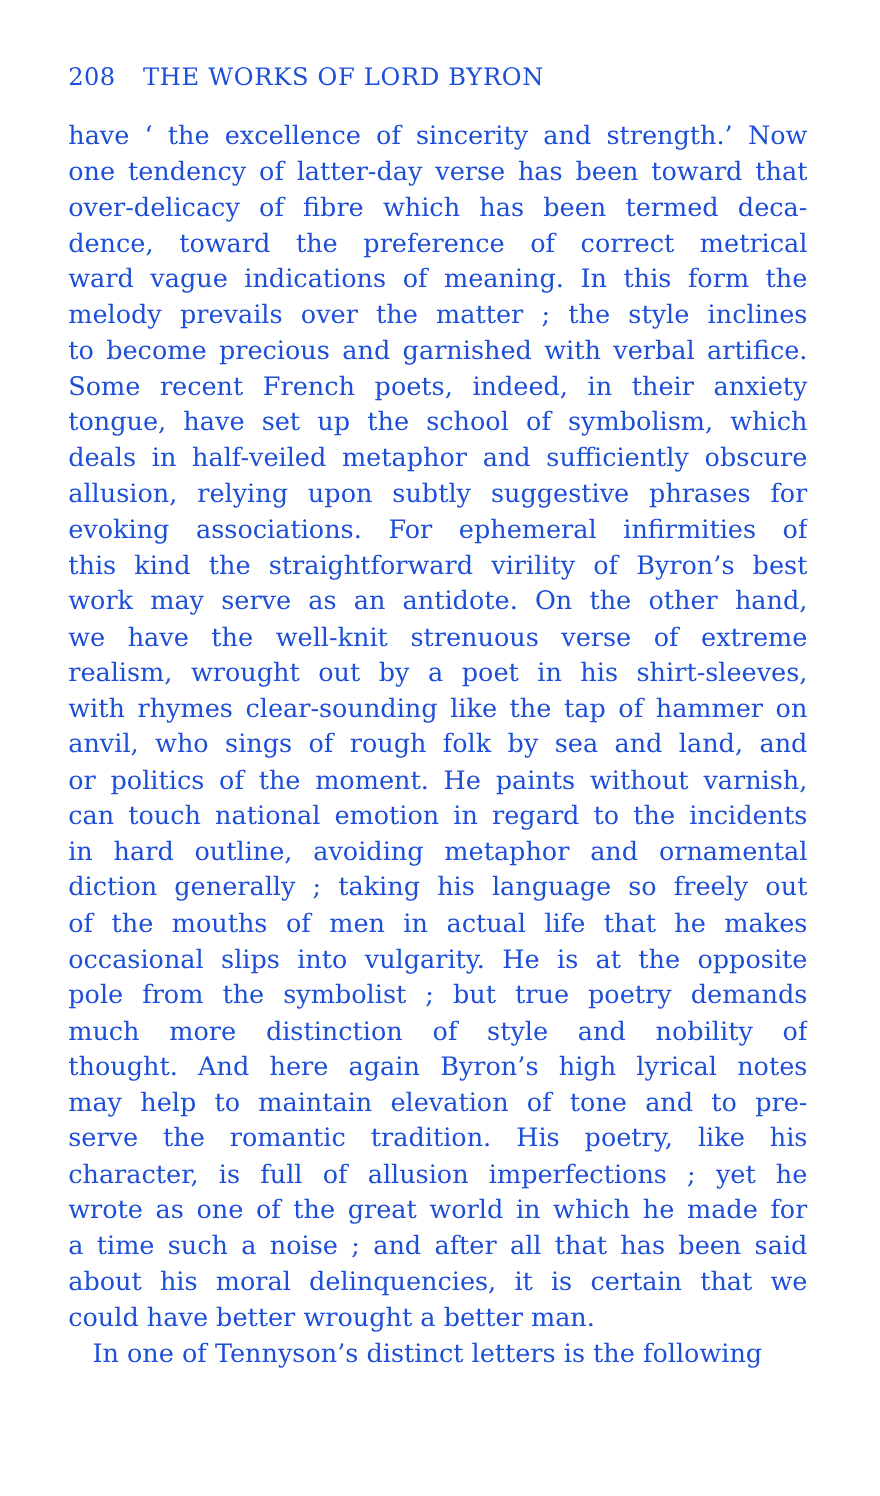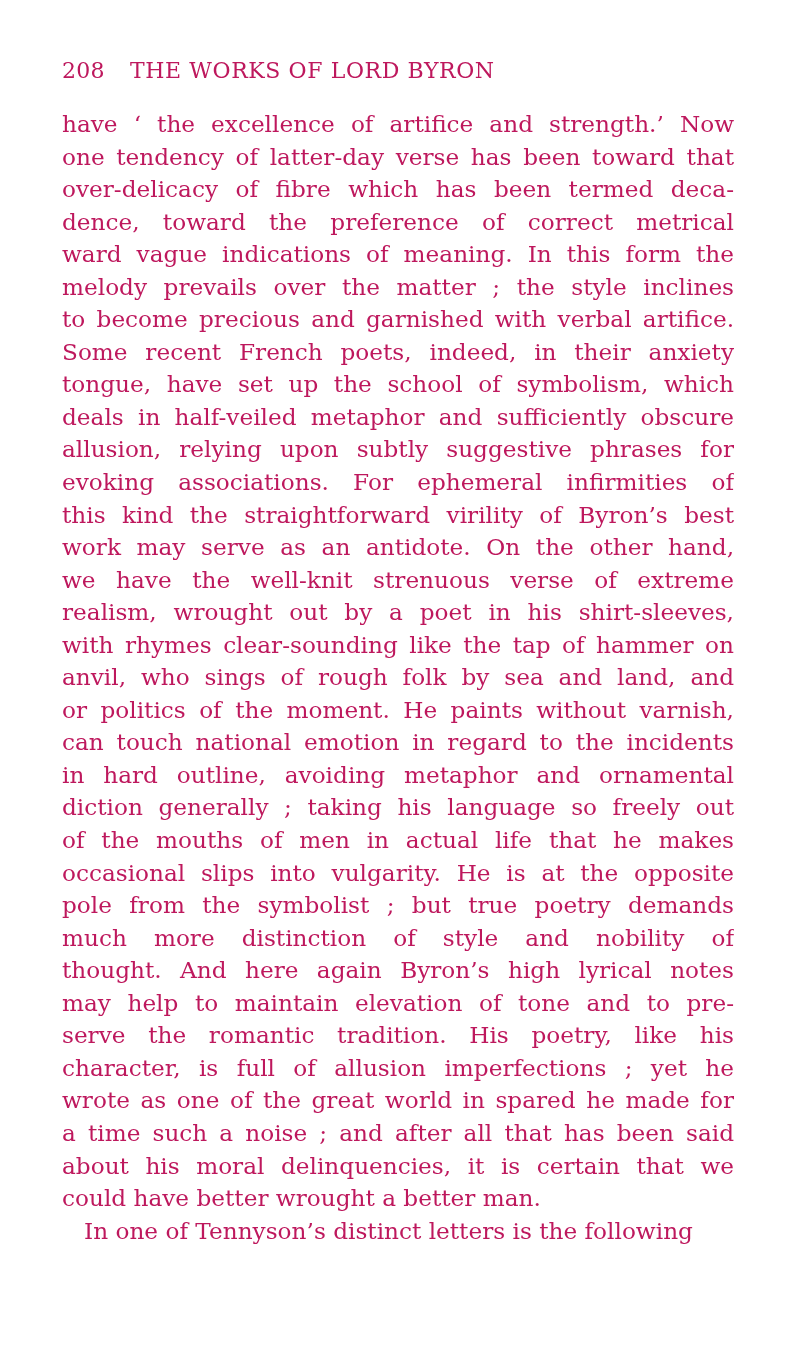--- a/index.html
+++ b/index.html
@@ -1,35 +1,35 @@
 <!DOCTYPE html>
 <html><head>
 <meta charset="utf-8">
 <style>
   html, body { margin: 0; padding: 0; background: #ffffff; }
   body { width: 800px; height: 1360px; overflow: hidden; position: relative; }
-  .page { position: absolute; left: 0; top: 0; width: 800px; height: 1360px; background: #fff; color: #be185d; font-family: "DejaVu Serif", "Liberation Serif", serif; }
+  .page { position: absolute; left: 0; top: 0; width: 800px; height: 1360px; background: #fff; color: #1d4ed8; font-family: "DejaVu Serif", "Liberation Serif", serif; }
   .header { position: absolute; top: 58px; left: 62px; width: 680px; height: 34px; font-size: 22px; letter-spacing: 0.3px; }
   .page-number { position: absolute; left: 0; top: 0; }
   .running-title { position: absolute; left: 68px; top: 0; letter-spacing: 0.6px; }
   .body-text { position: absolute; top: 108px; left: 62px; width: 672px; font-size: 23.2px; }
   .line { height: 32.55px; line-height: 32.55px; white-space: nowrap; text-align: justify; text-align-last: justify; overflow: hidden; }
   .line.last { text-align-last: left; }
   .line.indent { padding-left: 22px; }
 </style>
 </head>
 <body>
 
 <div class="page">
   <div class="header">
     <span class="page-number">208</span>
     <span class="running-title">THE WORKS OF LORD BYRON</span>
   </div>
   <div class="body-text" id="body-text">
-      <div class="line">have ‘ the excellence of artifice and strength.’  Now</div>
+      <div class="line">have ‘ the excellence of sincerity and strength.’  Now</div>
       <div class="line">one tendency of latter-day verse has been toward that</div>
       <div class="line">over-delicacy of fibre which has been termed deca-</div>
       <div class="line">dence, toward the preference of correct metrical</div>
       <div class="line">ward vague indications of meaning.  In this form the</div>
       <div class="line">melody prevails over the matter ;  the style inclines</div>
       <div class="line">to become precious and garnished with verbal artifice.</div>
       <div class="line">Some recent French poets, indeed, in their anxiety</div>
       <div class="line">tongue, have set up the school of symbolism, which</div>
       <div class="line">deals in half-veiled metaphor and sufficiently obscure</div>
       <div class="line">allusion, relying upon subtly suggestive phrases for</div>
@@ -45,19 +45,19 @@
       <div class="line">in hard outline, avoiding metaphor and ornamental</div>
       <div class="line">diction generally ;  taking his language so freely out</div>
       <div class="line">of the mouths of men in actual life that he makes</div>
       <div class="line">occasional slips into vulgarity.  He is at the opposite</div>
       <div class="line">pole from the symbolist ;  but true poetry demands</div>
       <div class="line">much more distinction of style and nobility of</div>
       <div class="line">thought.  And here again Byron’s high lyrical notes</div>
       <div class="line">may help to maintain elevation of tone and to pre-</div>
       <div class="line">serve the romantic tradition.  His poetry, like his</div>
       <div class="line">character, is full of allusion imperfections ;  yet he</div>
-      <div class="line">wrote as one of the great world in spared he made for</div>
+      <div class="line">wrote as one of the great world in which he made for</div>
       <div class="line">a time such a noise ;  and after all that has been said</div>
       <div class="line">about his moral delinquencies, it is certain that we</div>
       <div class="line last">could have better wrought a better man.</div>
       <div class="line indent last">In one of Tennyson’s distinct letters is the following</div>
     </div>
 </div>
 
 </body></html>

